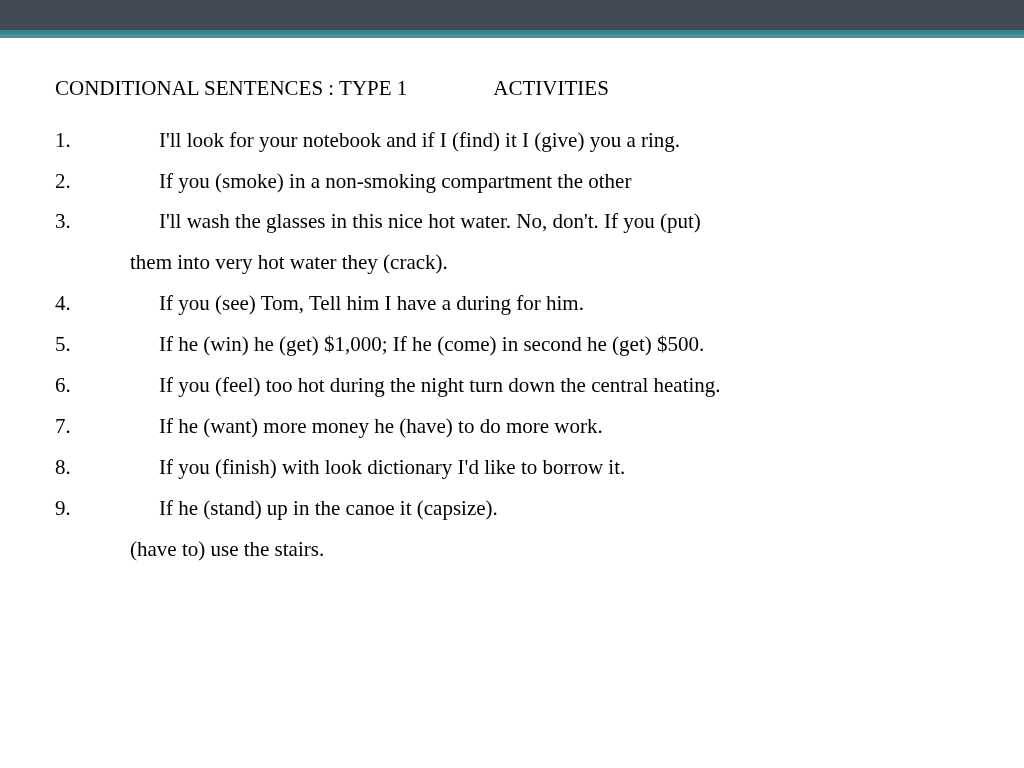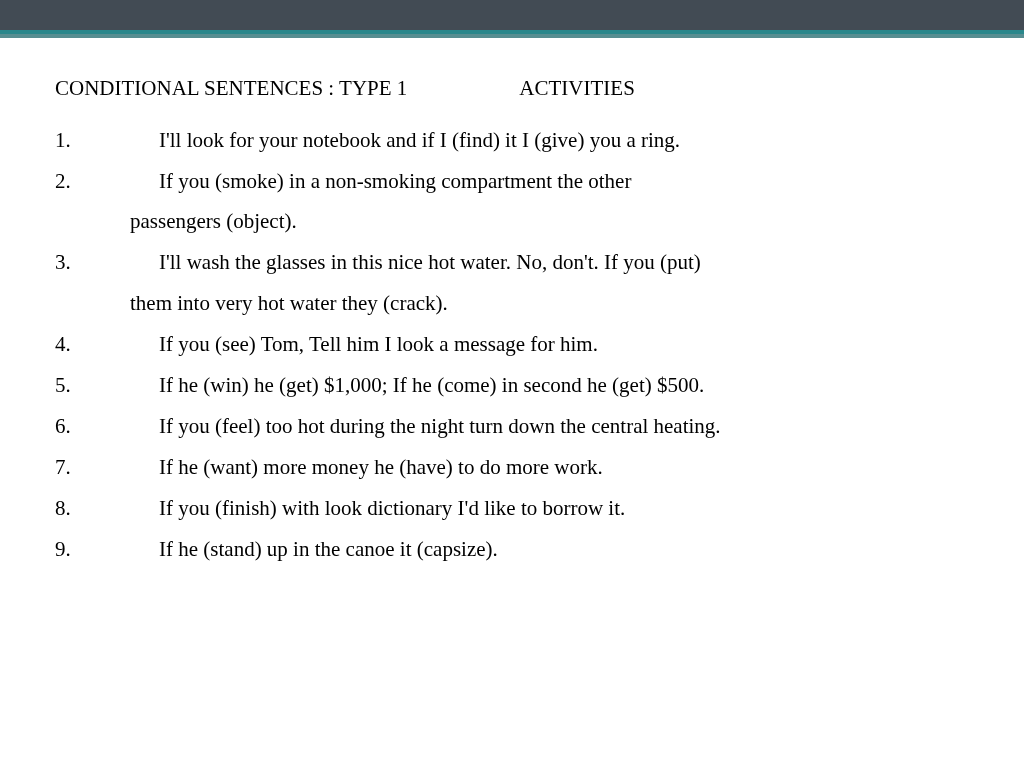--- a/index.html
+++ b/index.html
@@ -41,21 +41,21 @@
     font-size: 21px;
     line-height: 1.6;
     margin-bottom: 14px;
     display: flex;
   }
   .heading-left {
     display: inline-block;
   }
   .heading-right {
     display: inline-block;
-    margin-left: 112px;
+    margin-left: 86px;
   }
   .list {
     font-size: 21px;
     line-height: 1.95;
   }
   .row {
     display: flex;
   }
   .num {
     width: 75px;
@@ -85,31 +85,30 @@
 
       <div class="row">
         <span class="num">1.</span>
         <span class="txt">I'll look for your notebook and if I (find) it I (give) you a ring.</span>
       </div>
 
       <div class="row">
         <span class="num">2.</span>
         <span class="txt">If you (smoke) in a non-smoking compartment the other</span>
       </div>
-      <div class="cont">passengers (object).</div>
 
       <div class="row">
         <span class="num">3.</span>
         <span class="txt">I'll wash the glasses in this nice hot water. No, don't. If you (put)</span>
       </div>
       <div class="cont">them into very hot water they (crack).</div>
 
       <div class="row">
         <span class="num">4.</span>
-        <span class="txt">If you (see) Tom, Tell him I look a message for him.</span>
+        <span class="txt">If you (see) Tom, Tell him I have a during for him.</span>
       </div>
 
       <div class="row">
         <span class="num">5.</span>
         <span class="txt">If he (win) he (get) $1,000; If he (come) in second he (get) $500.</span>
       </div>
 
       <div class="row">
         <span class="num">6.</span>
         <span class="txt">If you (feel) too hot during the night turn down the central heating.</span>
@@ -123,16 +122,17 @@
       <div class="row">
         <span class="num">8.</span>
         <span class="txt">If you (finish) with look dictionary I'd like to borrow it.</span>
       </div>
 
       <div class="row">
         <span class="num">9.</span>
         <span class="txt">If he (stand) up in the canoe it (capsize).</span>
       </div>
 
+      <div class="cont">(have to) use the stairs.</div>
 
     </div>
   </div>
 </div>
 
 </body></html>

